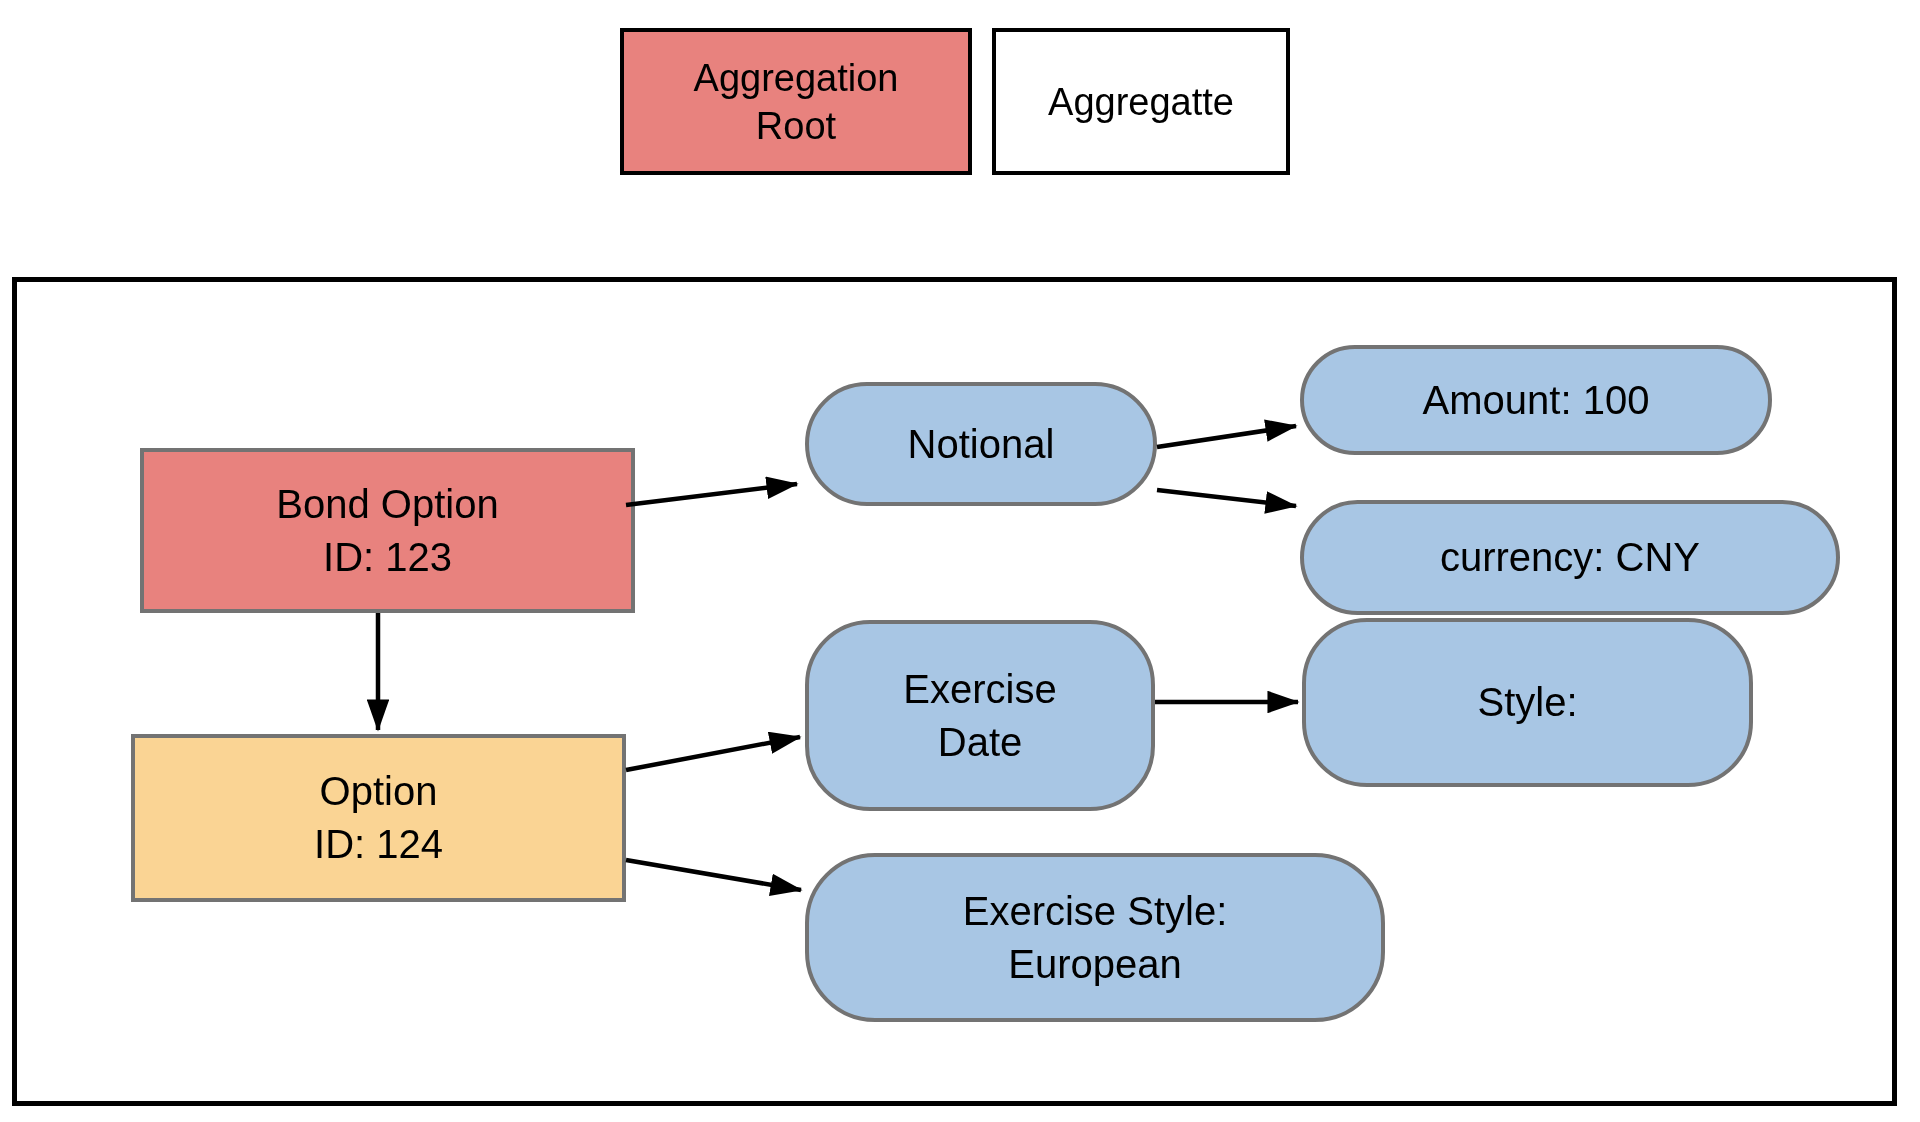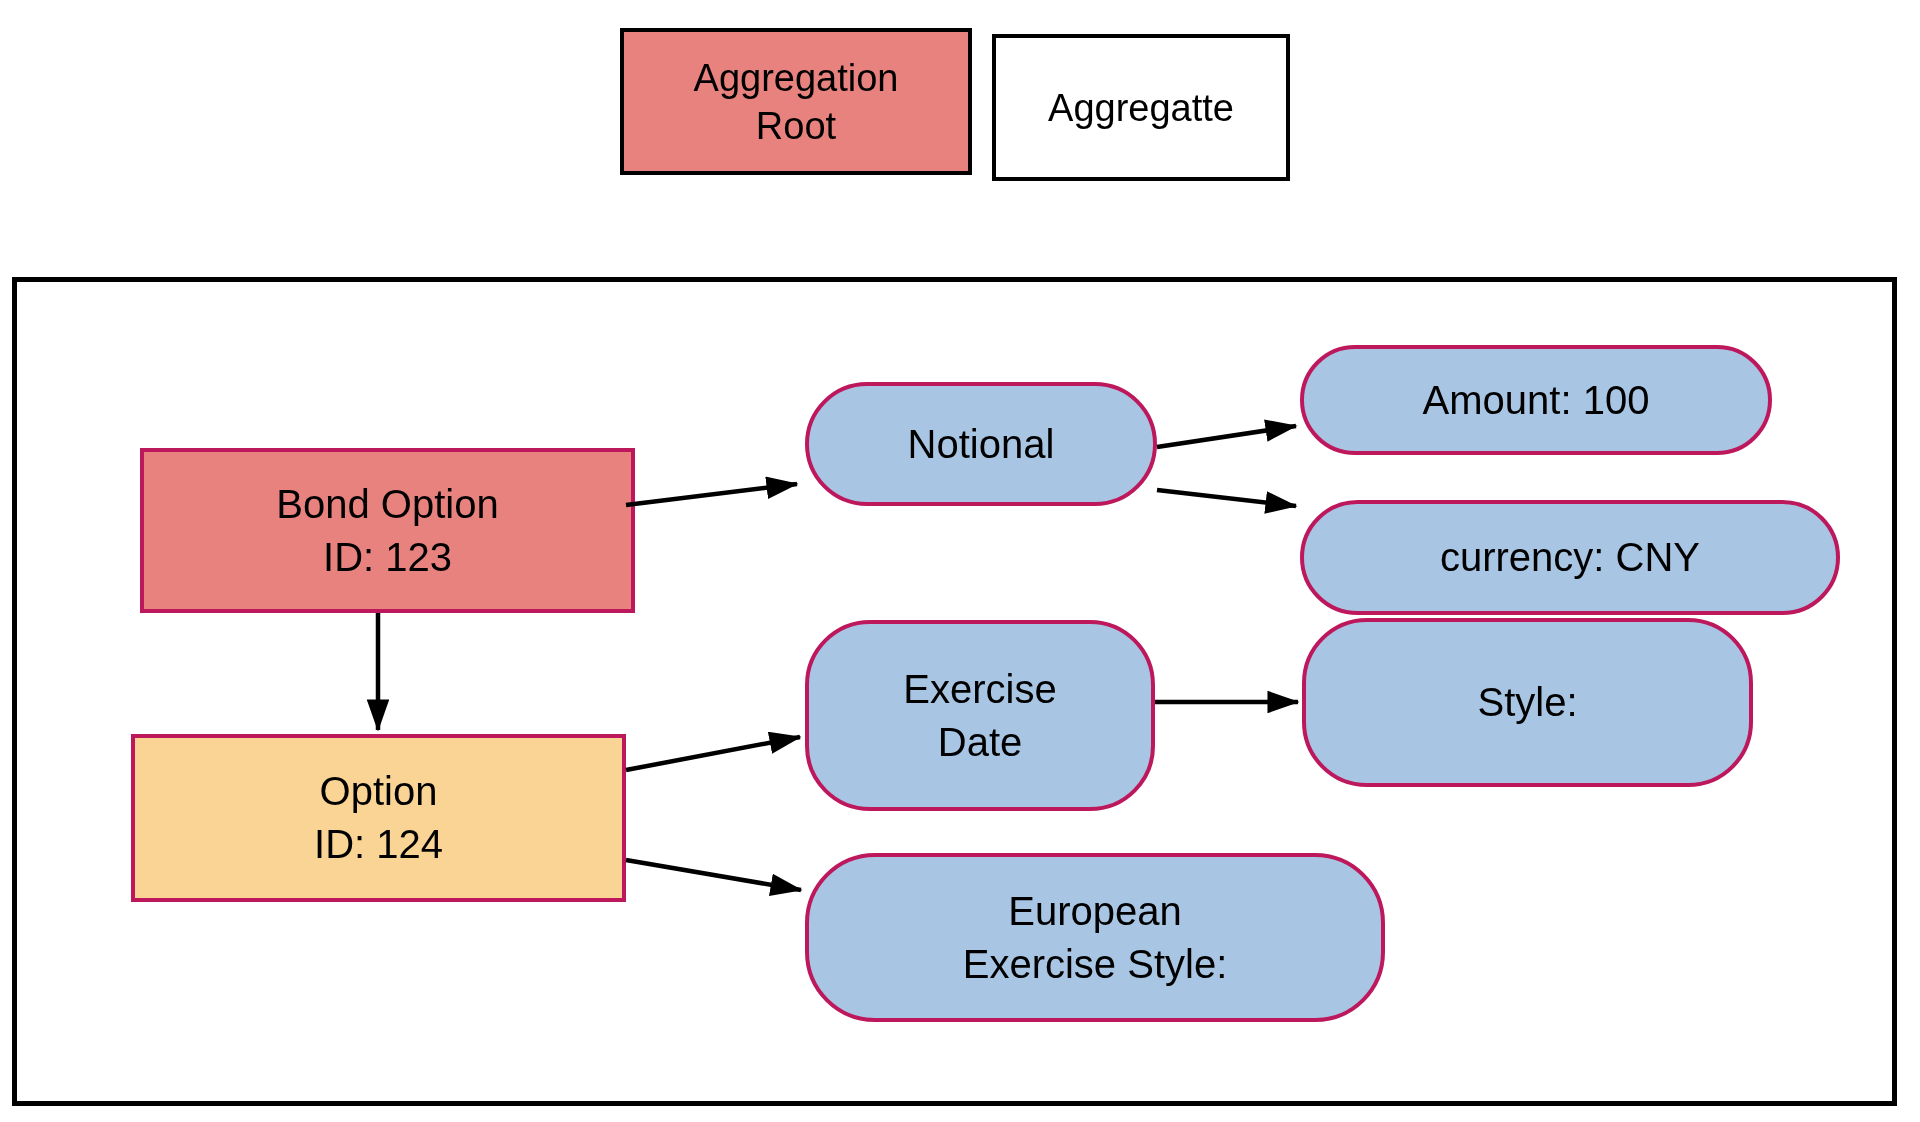--- a/index.html
+++ b/index.html
@@ -8,32 +8,32 @@
 
   .abs { position: absolute; }
 
   
   .legend-box {
     display: flex; flex-direction: column; align-items: center; justify-content: center;
     border: 4px solid #000; text-align: center;
     font-size: 38px; line-height: 48px;
   }
   .legend-root { left: 620px; top: 28px; width: 352px; height: 147px; background: #e8827e; }
-  .legend-agg  { left: 992px; top: 28px; width: 298px; height: 147px; background: #ffffff; margin-top: 6px; }
+  .legend-agg  { left: 992px; top: 28px; width: 298px; height: 147px; background: #ffffff; }
 
   
   .boundary {
     left: 12px; top: 277px; width: 1885px; height: 829px;
     border: 5px solid #000; background: #ffffff;
   }
 
   
   .node {
     display: flex; flex-direction: column; align-items: center; justify-content: center;
-    border: 4px solid #be185d; text-align: center;
+    border: 4px solid #737373; text-align: center;
     font-size: 40px; line-height: 53px;
   }
   .rect-root  { left: 140px; top: 448px; width: 495px; height: 165px; background: #e8827e; }
   .rect-child { left: 131px; top: 734px; width: 495px; height: 168px; background: #fad494; }
 
   .pill { background: #a8c6e4; }
   .pill-notional { left:  805px; top: 382px; width: 352px; height: 124px; border-radius: 65px; justify-content: center; }
   .pill-amount   { left: 1300px; top: 345px; width: 472px; height: 110px; border-radius: 55px; }
   .pill-currency { left: 1300px; top: 481px; width: 540px; height: 115px; border-radius: 58px; margin-top: 19px; }
   .pill-exdate   { left:  805px; top: 620px; width: 350px; height: 191px; border-radius: 65px; }
@@ -85,22 +85,22 @@
 <div class="abs node pill pill-exdate">
   <span>Exercise</span>
   <span>Date</span>
 </div>
 
 <div class="abs node pill pill-date">
   <span>Style:</span>
 </div>
 
 <div class="abs node pill pill-exstyle">
+  <span>Exercise Style:</span>
   <span>European</span>
-  <span>Exercise Style:</span>
 </div>
 
 <svg class="edges" viewBox="0 0 1920 1122" aria-hidden="true">
   <defs>
     <marker id="ah" viewBox="0 0 10 7" refX="9.5" refY="3.5" markerWidth="7.2" markerHeight="5" orient="auto" markerUnits="strokeWidth">
       <path d="M0,0 L10,3.5 L0,7 Z" fill="#000"></path>
     </marker>
   </defs>
   <line x1="626" y1="505" x2="797" y2="484" marker-end="url(#ah)"></line>
   <line x1="378" y1="613" x2="378" y2="730" marker-end="url(#ah)"></line>

